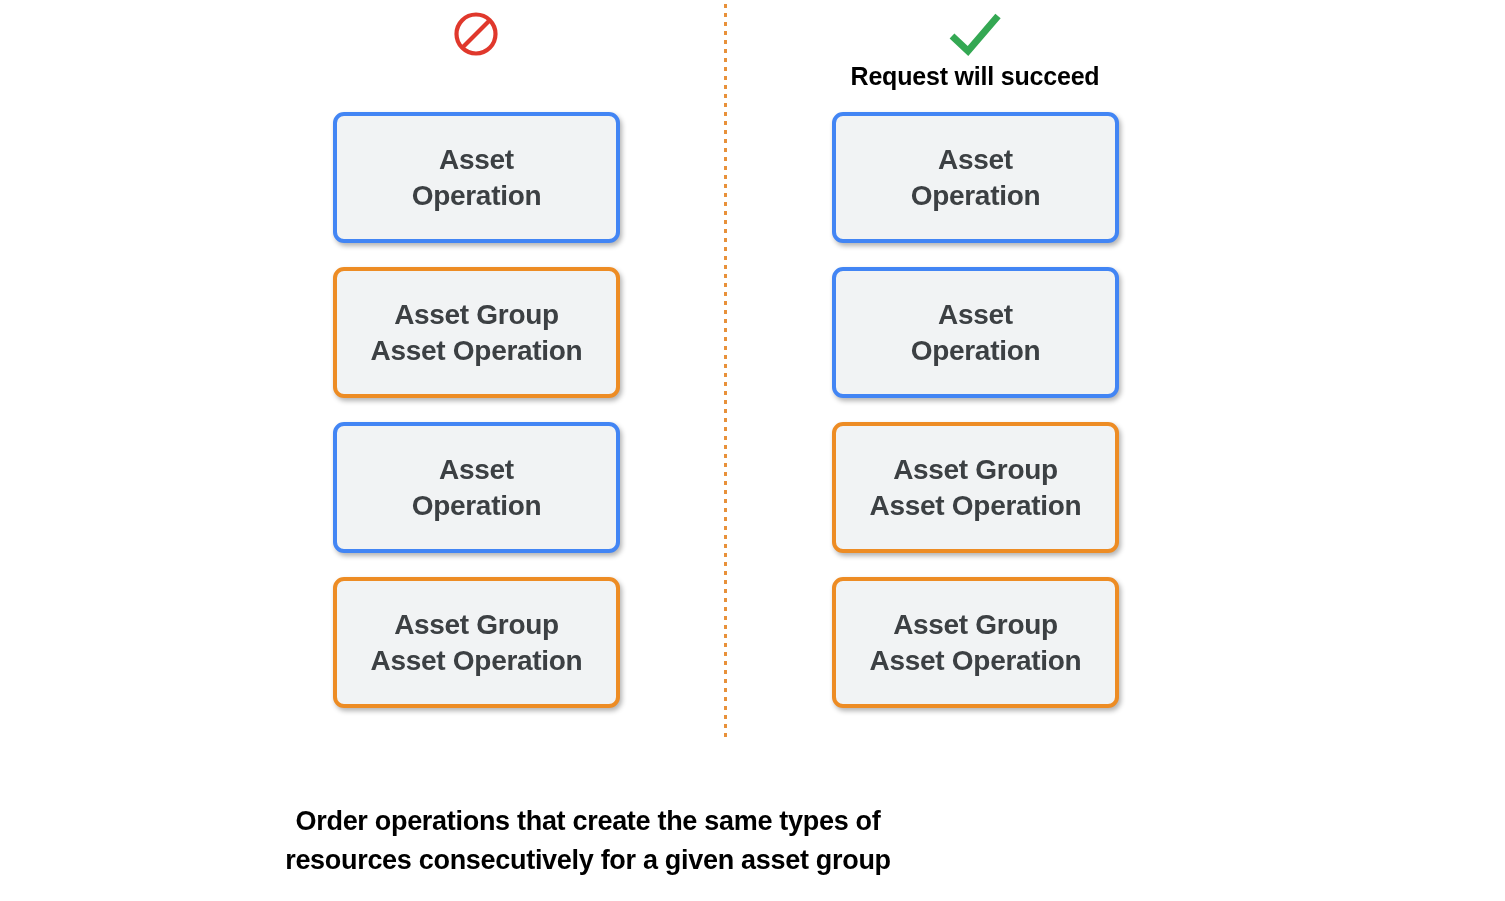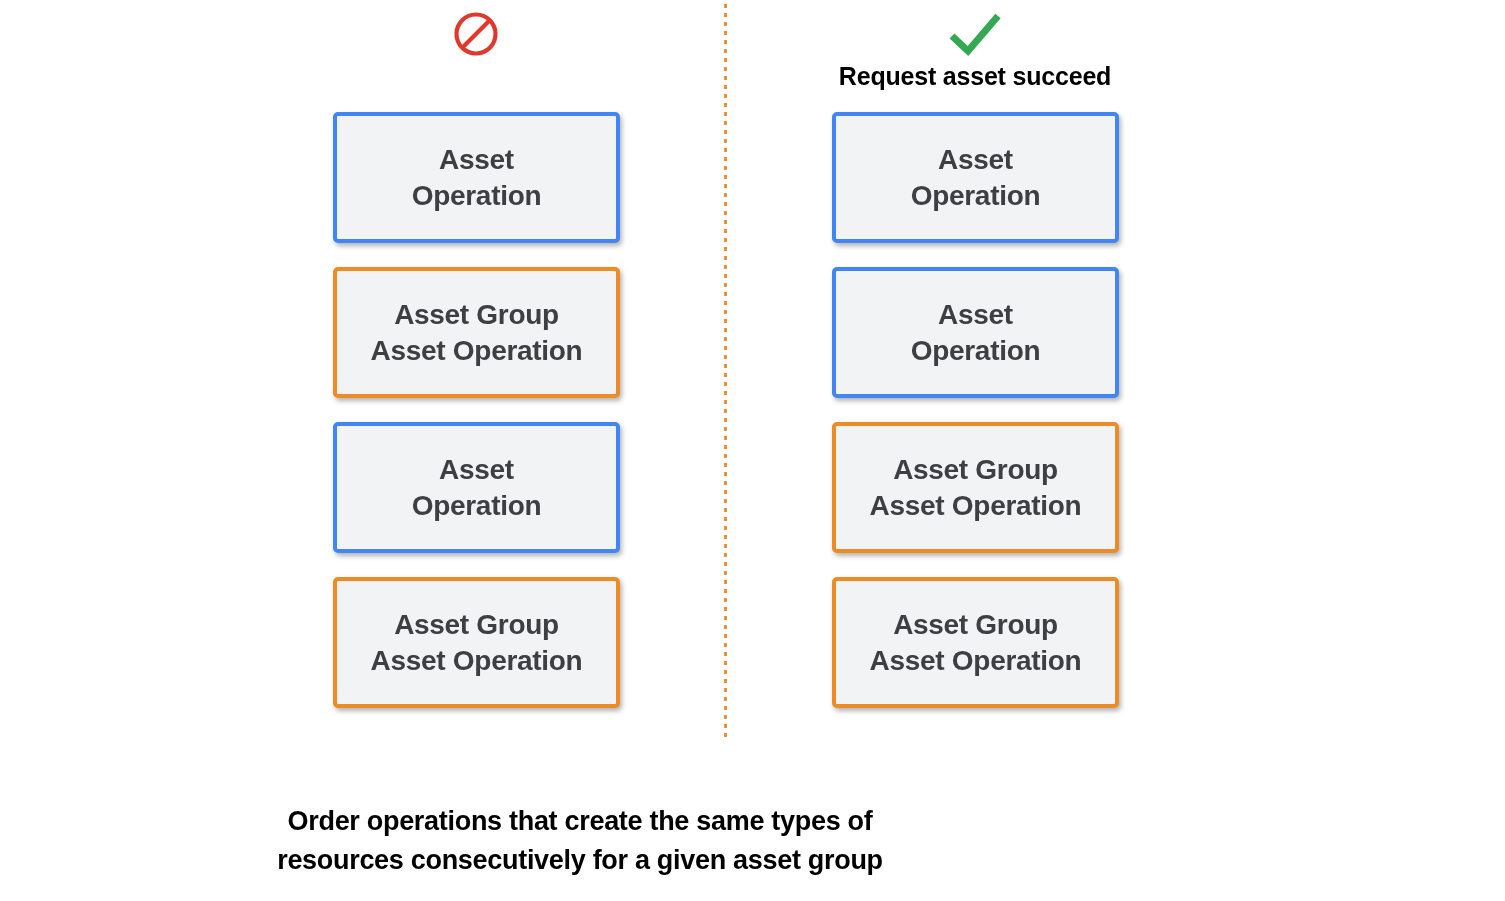--- a/index.html
+++ b/index.html
@@ -77,21 +77,21 @@
   .cards {
     position: absolute;
     top: 112px;
     left: 12px;
   }
   .card {
     box-sizing: border-box;
     width: 287px;
     height: 131px;
     margin-bottom: 24px;
-    border-radius: 5px;
+    border-radius: 11px;
     background: #f1f3f4;
     border: 4px solid #4285f4;
     box-shadow: 2px 3px 5px rgba(0,0,0,0.30);
     display: flex;
     align-items: center;
     justify-content: center;
     text-align: center;
   }
   .card:last-child { margin-bottom: 0; }
   .card.type-asset-operation        { border-color: #4285f4; }
@@ -112,21 +112,21 @@
     top: 764px;
     left: 0;
     width: 1196px;
     text-align: center;
     font-size: 27px;
     font-weight: bold;
     color: #000000;
     line-height: 1.42;
     letter-spacing: -0.3px;
     white-space: pre-line;
-    padding-left: 8px;
+    padding-left: 16px;
   }
   .caption-inner {
     display: inline-block;
     max-width: 740px;
     margin-left: -52px;
   }
 </style>
 </head>
 <body>
 
@@ -164,21 +164,21 @@
     </div>
   </div>
 
   <div class="column column-succeed">
     <div class="col-header">
       <div class="status-icon">
         <svg width="56" height="46" viewBox="0 0 56 46" aria-hidden="true">
           <polyline points="5,25 21,40 51,5" fill="none" stroke="#34a853" stroke-width="7" stroke-linecap="butt" stroke-linejoin="miter"></polyline>
         </svg>
       </div>
-      <div class="col-title">Request asset succeed</div>
+      <div class="col-title">Request will succeed</div>
     </div>
 
     <div class="cards">
       <div class="card type-asset-operation">
         <div class="card-label">Asset
 Operation</div>
       </div>
       <div class="card type-asset-operation">
         <div class="card-label">Asset
 Operation</div>

